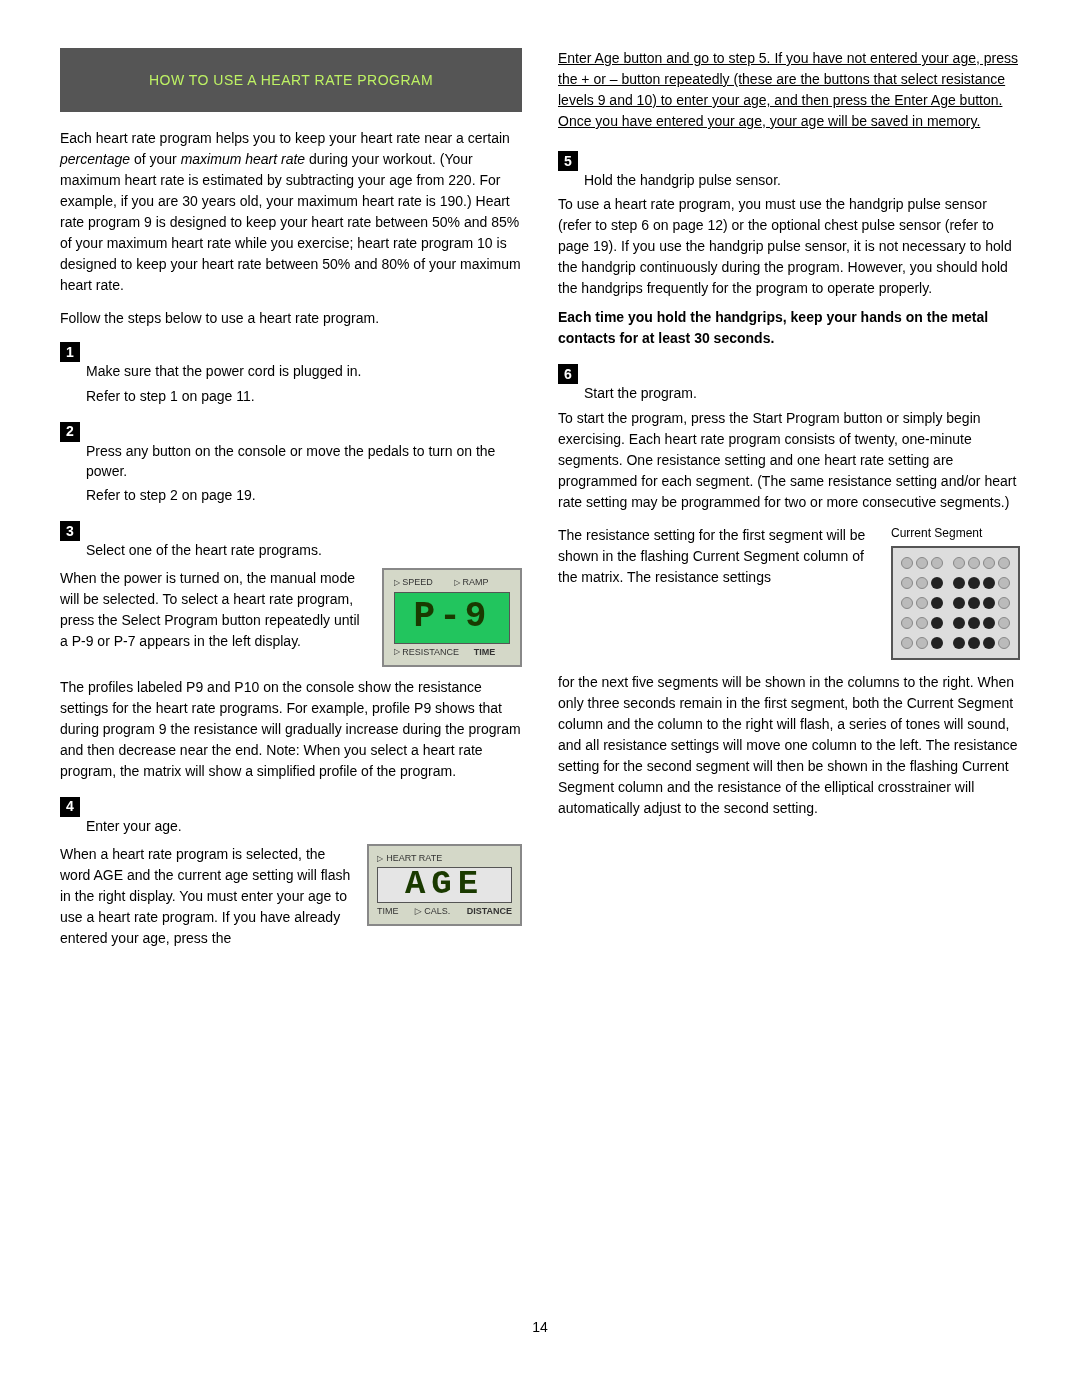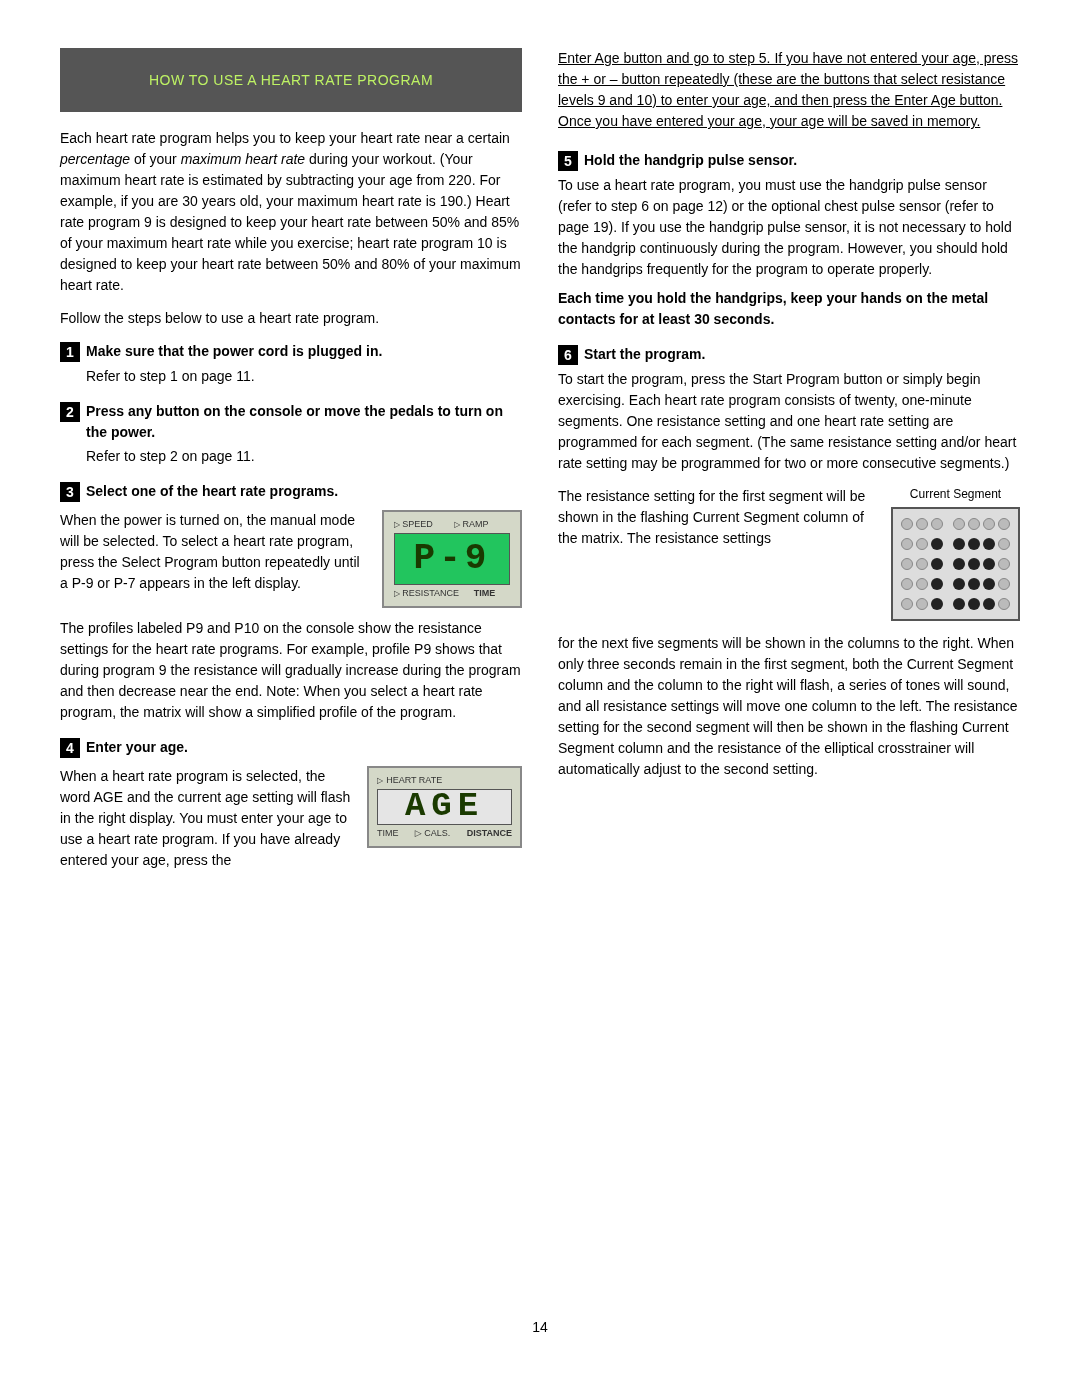--- a/index.html
+++ b/index.html
@@ -67,23 +67,24 @@
       font-size: 14px;
       min-width: 20px;
       height: 20px;
       display: flex;
       align-items: center;
       justify-content: center;
       flex-shrink: 0;
       margin-top: 1px;
     }
     .step-title {
-      font-weight: bold;
+      font-weight: normal;
       font-size: 14px;
       line-height: 1.45;
+      margin-top: 20px;
     }
     .step-body {
       font-size: 14px;
       line-height: 1.5;
       margin-top: 4px;
     }
     .step-ref {
       font-size: 14px;
       line-height: 1.5;
       margin-top: 4px;
@@ -204,21 +205,20 @@
     .segment-text {
       flex: 1;
       font-size: 14px;
       line-height: 1.5;
     }
     .segment-matrix-container {
       flex-shrink: 0;
     }
     .segment-matrix-label {
       font-size: 12px;
-      text-align: center;
       margin-bottom: 4px;
       font-weight: normal;
     }
     .segment-matrix {
       border: 2px solid #555;
       background: #ddd;
       padding: 6px 8px;
       display: grid;
       grid-template-rows: repeat(5, 18px);
       gap: 2px;
@@ -275,21 +275,21 @@
           <div class="step-title">Make sure that the power cord is plugged in.</div>
         </div>
         <div class="step-ref">Refer to step 1 on page 11.</div>
       </div>
 
       <div class="step-block">
         <div class="step-title-row">
           <div class="step-num">2</div>
           <div class="step-title">Press any button on the console or move the pedals to turn on the power.</div>
         </div>
-        <div class="step-ref">Refer to step 2 on page 11.</div>
+        <div class="step-ref">Refer to step 2 on page 19.</div>
       </div>
 
       <div class="step-block">
         <div class="step-title-row">
           <div class="step-num">3</div>
           <div class="step-title">Select one of the heart rate programs.</div>
         </div>
         <div class="step-with-image">
           <div class="step-text-part">
             <div class="step-body">When the power is turned on, the manual mode will be selected. To select a heart rate program, press the Select Program button repeatedly until a P-9 or P-7 appears in the left display.</div>

